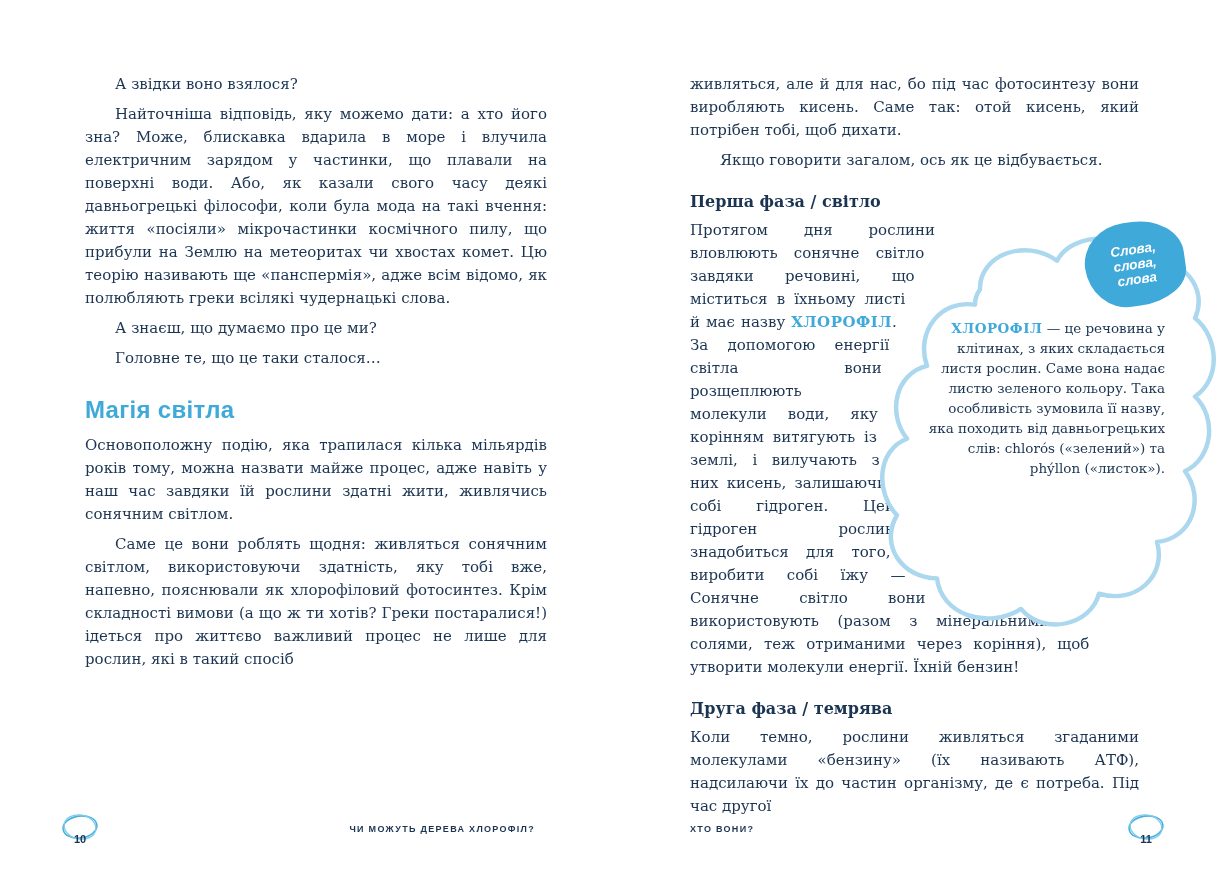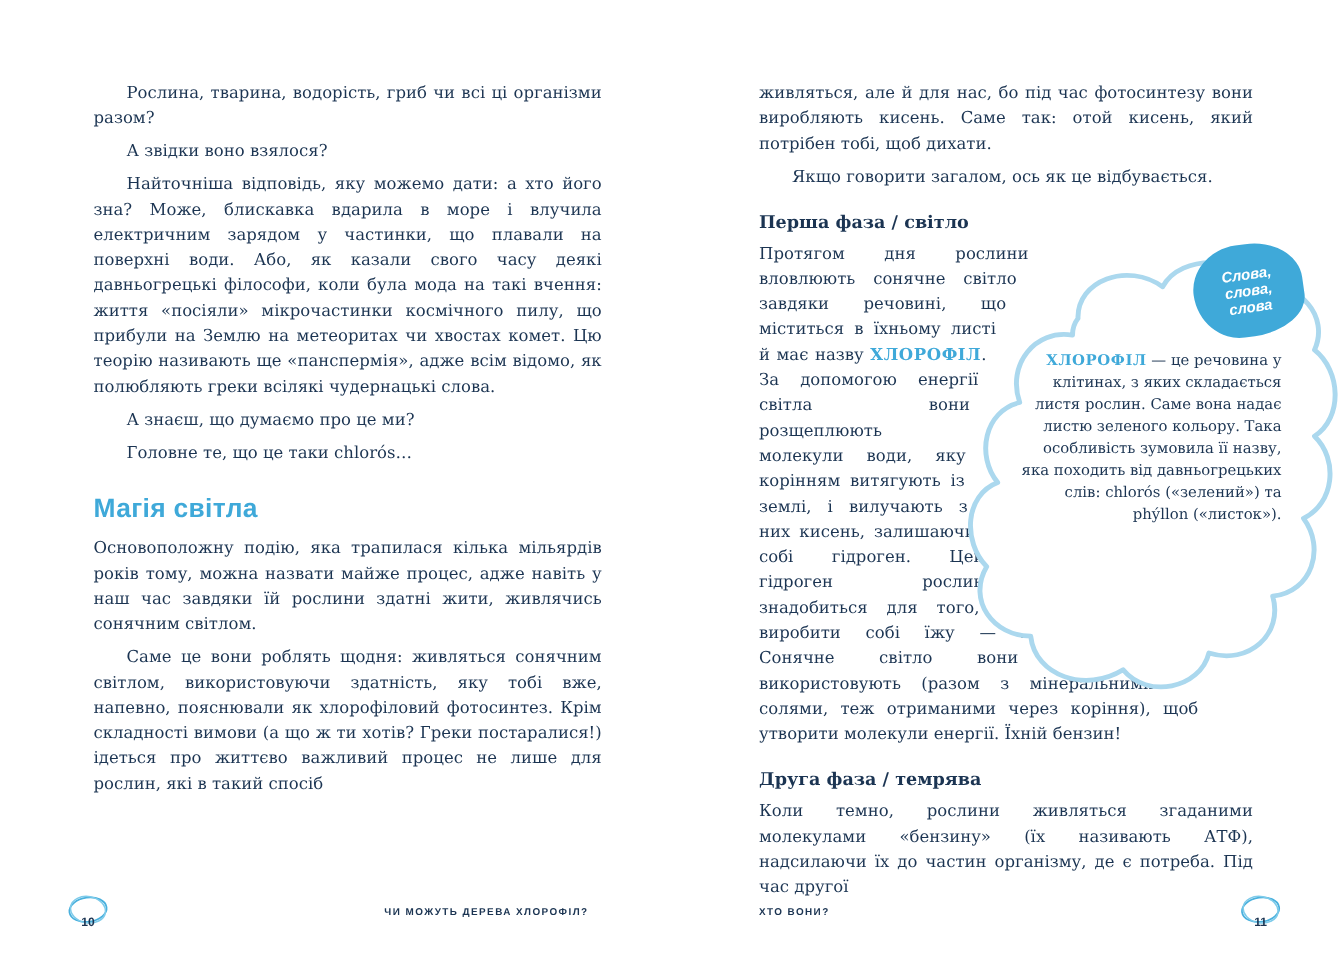--- a/index.html
+++ b/index.html
@@ -121,25 +121,24 @@
     display: flex; align-items: center; justify-content: center;
     font-size: 11px;
     font-weight: bold;
     color: #1b3452;
   }
 </style>
 </head>
 <body>
 
 <div class="page page-left">
-  <p class="para indent">Рослина, тварина, водорість, гриб чи всі ці організми разом?</p>
   <p class="para indent">А звідки воно взялося?</p>
   <p class="para indent">Найточніша відповідь, яку можемо дати: а хто його зна? Може, блискавка вдарила в море і влучила електричним зарядом у частинки, що плавали на поверхні води. Або, як казали свого часу деякі давньогрецькі філософи, коли була мода на такі вчення: життя «посіяли» мікрочастинки космічного пилу, що прибули на Землю на метеоритах чи хвостах комет. Цю теорію називають ще «панспермія», адже всім відомо, як полюбляють греки всілякі чудернацькі слова.</p>
   <p class="para indent">А знаєш, що думаємо про це ми?</p>
-  <p class="para indent">Головне те, що це таки chlorós…</p>
+  <p class="para indent">Головне те, що це таки сталося…</p>
 
   <h2 class="section-heading">Магія світла</h2>
 
   <p class="para">Основоположну подію, яка трапилася кілька мільярдів років тому, можна назвати майже процес, адже навіть у наш час завдяки їй рослини здатні жити, живлячись сонячним світлом.</p>
   <p class="para indent">Саме це вони роблять щодня: живляться сонячним світлом, використовуючи здатність, яку тобі вже, напевно, пояснювали як хлорофіловий фотосинтез. Крім складності вимови (а що ж ти хотів? Греки постаралися!) ідеться про життєво важливий процес не лише для рослин, які в такий спосіб</p>
 </div>
 
 <div class="page page-right">
 
   <div class="cloud-wrap">

